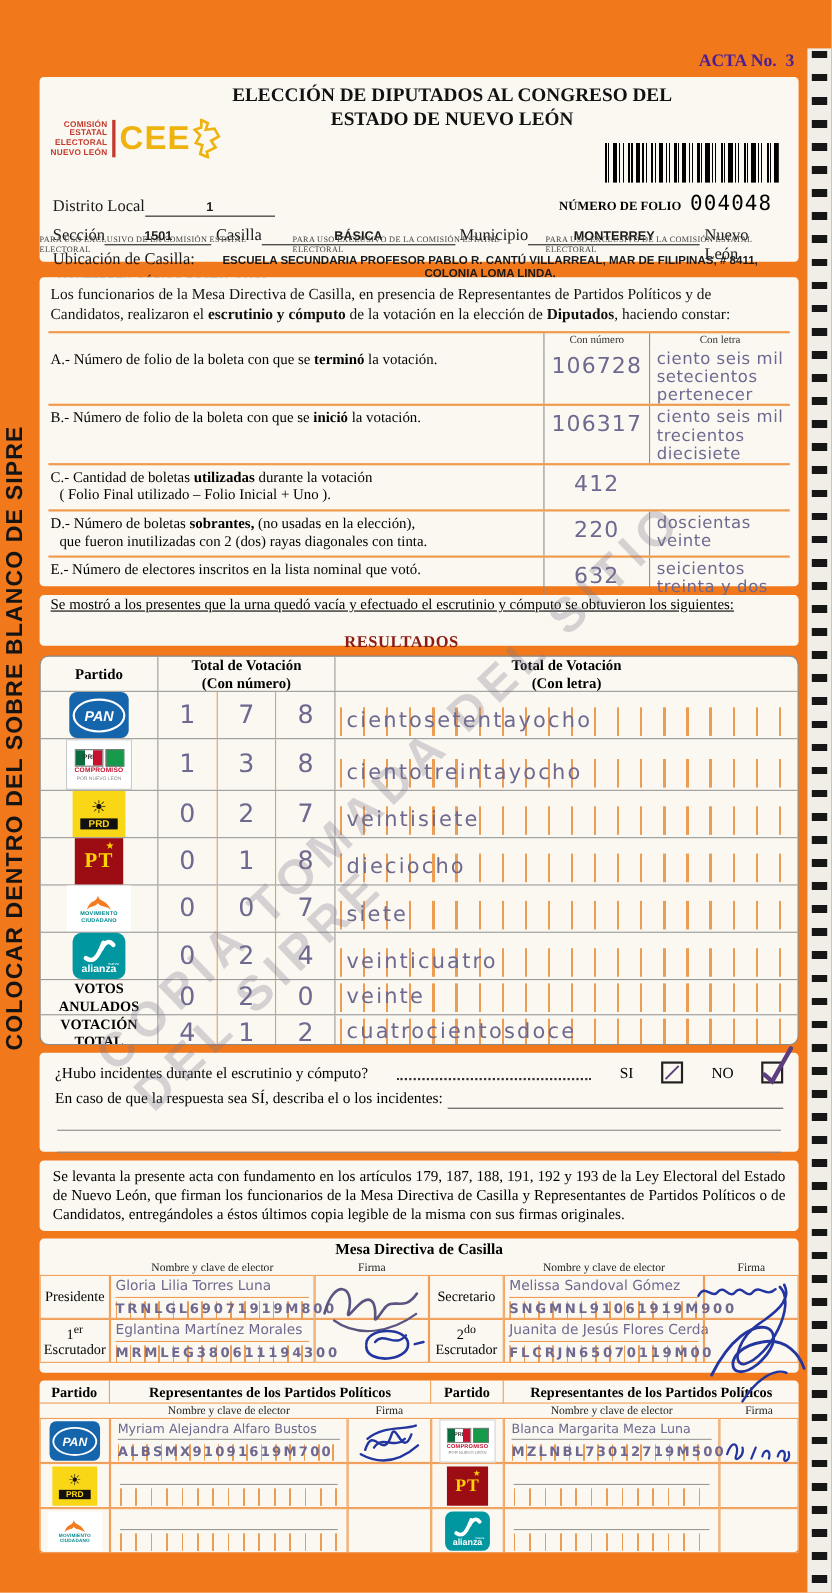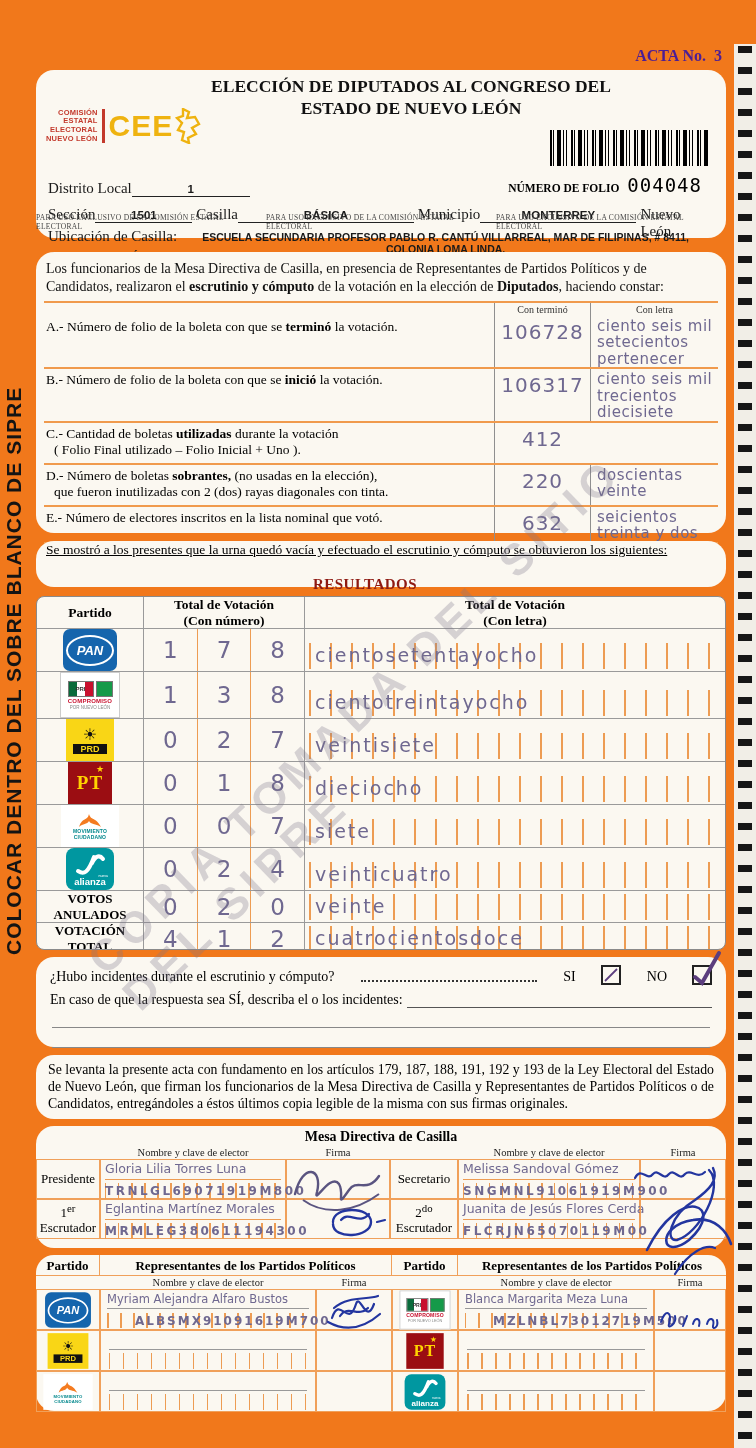--- a/index.html
+++ b/index.html
@@ -1,17 +1,17 @@
 <!DOCTYPE html>
 <html><head>
 <meta charset="utf-8">
 <style>
   html,body{margin:0;padding:0;}
   #page{position:relative;width:756px;height:1448px;background:#F1781B;font-family:"Liberation Serif",serif;overflow:hidden;}
-  .box{position:absolute;left:36px;width:690px;background:#FBF8F1;border-radius:18px;box-sizing:border-box;}
+  .box{position:absolute;left:36px;width:690px;background:#FBF8F1;border-radius:4px;box-sizing:border-box;}
   .hand{font-family:"DejaVu Sans",sans-serif;color:#6f6890;}
   
   .acta-no{position:absolute;top:47px;right:34px;font:bold 16px "Liberation Serif",serif;color:#4c1d95;}
   
   .perf{position:absolute;right:0;top:44px;bottom:0;width:22px;background:#F1EEE7;}
   .perf-dashes{position:absolute;left:4px;right:4px;top:2px;bottom:0;background:repeating-linear-gradient(180deg,#161616 0 7px,transparent 7px 21px);}
   
   .side-label{position:absolute;left:2px;top:326px;height:690px;writing-mode:vertical-rl;transform:rotate(180deg);display:flex;align-items:center;justify-content:center;font:bold 21px "Liberation Sans",sans-serif;letter-spacing:1px;color:#141414;}
   
   .watermark{position:absolute;left:78px;top:948px;width:820px;transform:rotate(-44deg);transform-origin:left top;font:bold 44px "Liberation Sans",sans-serif;letter-spacing:7px;color:rgba(125,120,138,0.30);pointer-events:none;z-index:5;}
@@ -110,21 +110,21 @@
   .reps-grid{display:grid;grid-template-columns:64px 216px 76px 66px 196px 72px;}
   .rg-h1{font:bold 13px "Liberation Serif",serif;text-align:center;padding:3px 0 1px;border-bottom:1px solid #F0A05A;border-right:1px solid #F0A05A;}
   .rg-h2{font:10.5px "Liberation Serif",serif;text-align:center;color:#222;padding:1px 0;}
   .rg-cell{border:1px solid #F0A05A;height:41px;box-sizing:border-box;position:relative;display:flex;align-items:center;justify-content:center;}
   .rg-namecell{flex-direction:column;align-items:stretch;justify-content:flex-start;display:flex;}
   .r-underline{border-bottom:1px solid #999;height:15px;margin:3px 8px 0;}
   .r-comb{position:relative;height:16px;margin:3px 8px 0;background:repeating-linear-gradient(90deg,#ED9C53 0 1.5px,transparent 1.5px 14px);}
   .r-name{font:11.5px "DejaVu Sans",sans-serif;color:#6f6890;border-bottom:1px solid #999;height:16px;margin:2px 6px 0;white-space:nowrap;}
   .r-clave{position:relative;height:17px;margin:2px 6px 0;}
   .r-clave .comb2{position:absolute;inset:2px 0 0 0;background:repeating-linear-gradient(90deg,#ED9C53 0 1.5px,transparent 1.5px 13px);}
-  .r-clave .ctext{position:relative;z-index:2;font:bold 12px "DejaVu Sans",sans-serif;color:#6f6890;letter-spacing:2px;white-space:nowrap;padding-left:28px;}
+  .r-clave .ctext{position:relative;z-index:2;font:bold 12px "DejaVu Sans",sans-serif;color:#6f6890;letter-spacing:2px;white-space:nowrap;}
   .scale80{transform:scale(.85);}
 </style>
 </head>
 <body>
 
 <div id="page">
 
   <div class="watermark">COPIA TOMADA DEL SITIO DEL SIPRE</div>
 
   <div class="perf">
@@ -191,21 +191,21 @@
     </div>
   </div>
 
   <div class="box" id="af">
     <div class="intro"><span>Los funcionarios de la Mesa Directiva de Casilla, en presencia de Representantes de Partidos Políticos  y de Candidatos, realizaron el </span><b>escrutinio y cómputo</b><span> de la votación en la elección de </span><b>Diputados</b><span>, haciendo constar:</span></div>
 
     <div class="af-grid">
       <div class="af-row">
         <div class="af-lbl"></div>
         <div class="af-col2">
-            <div class="af-sub">Con terminó</div>
+            <div class="af-sub">Con número</div>
           </div>
         <div class="af-col2">
             <div class="af-sub">Con letra</div>
           </div>
       </div>
 
       <div class="af-row nb" style="min-height:48px;">
         <div class="af-lbl"><span>A.- Número de folio de la boleta con que se </span><b>terminó</b><span> la votación.</span></div>
         <div class="af-col2">
             <div class="af-num hand">106728</div>

